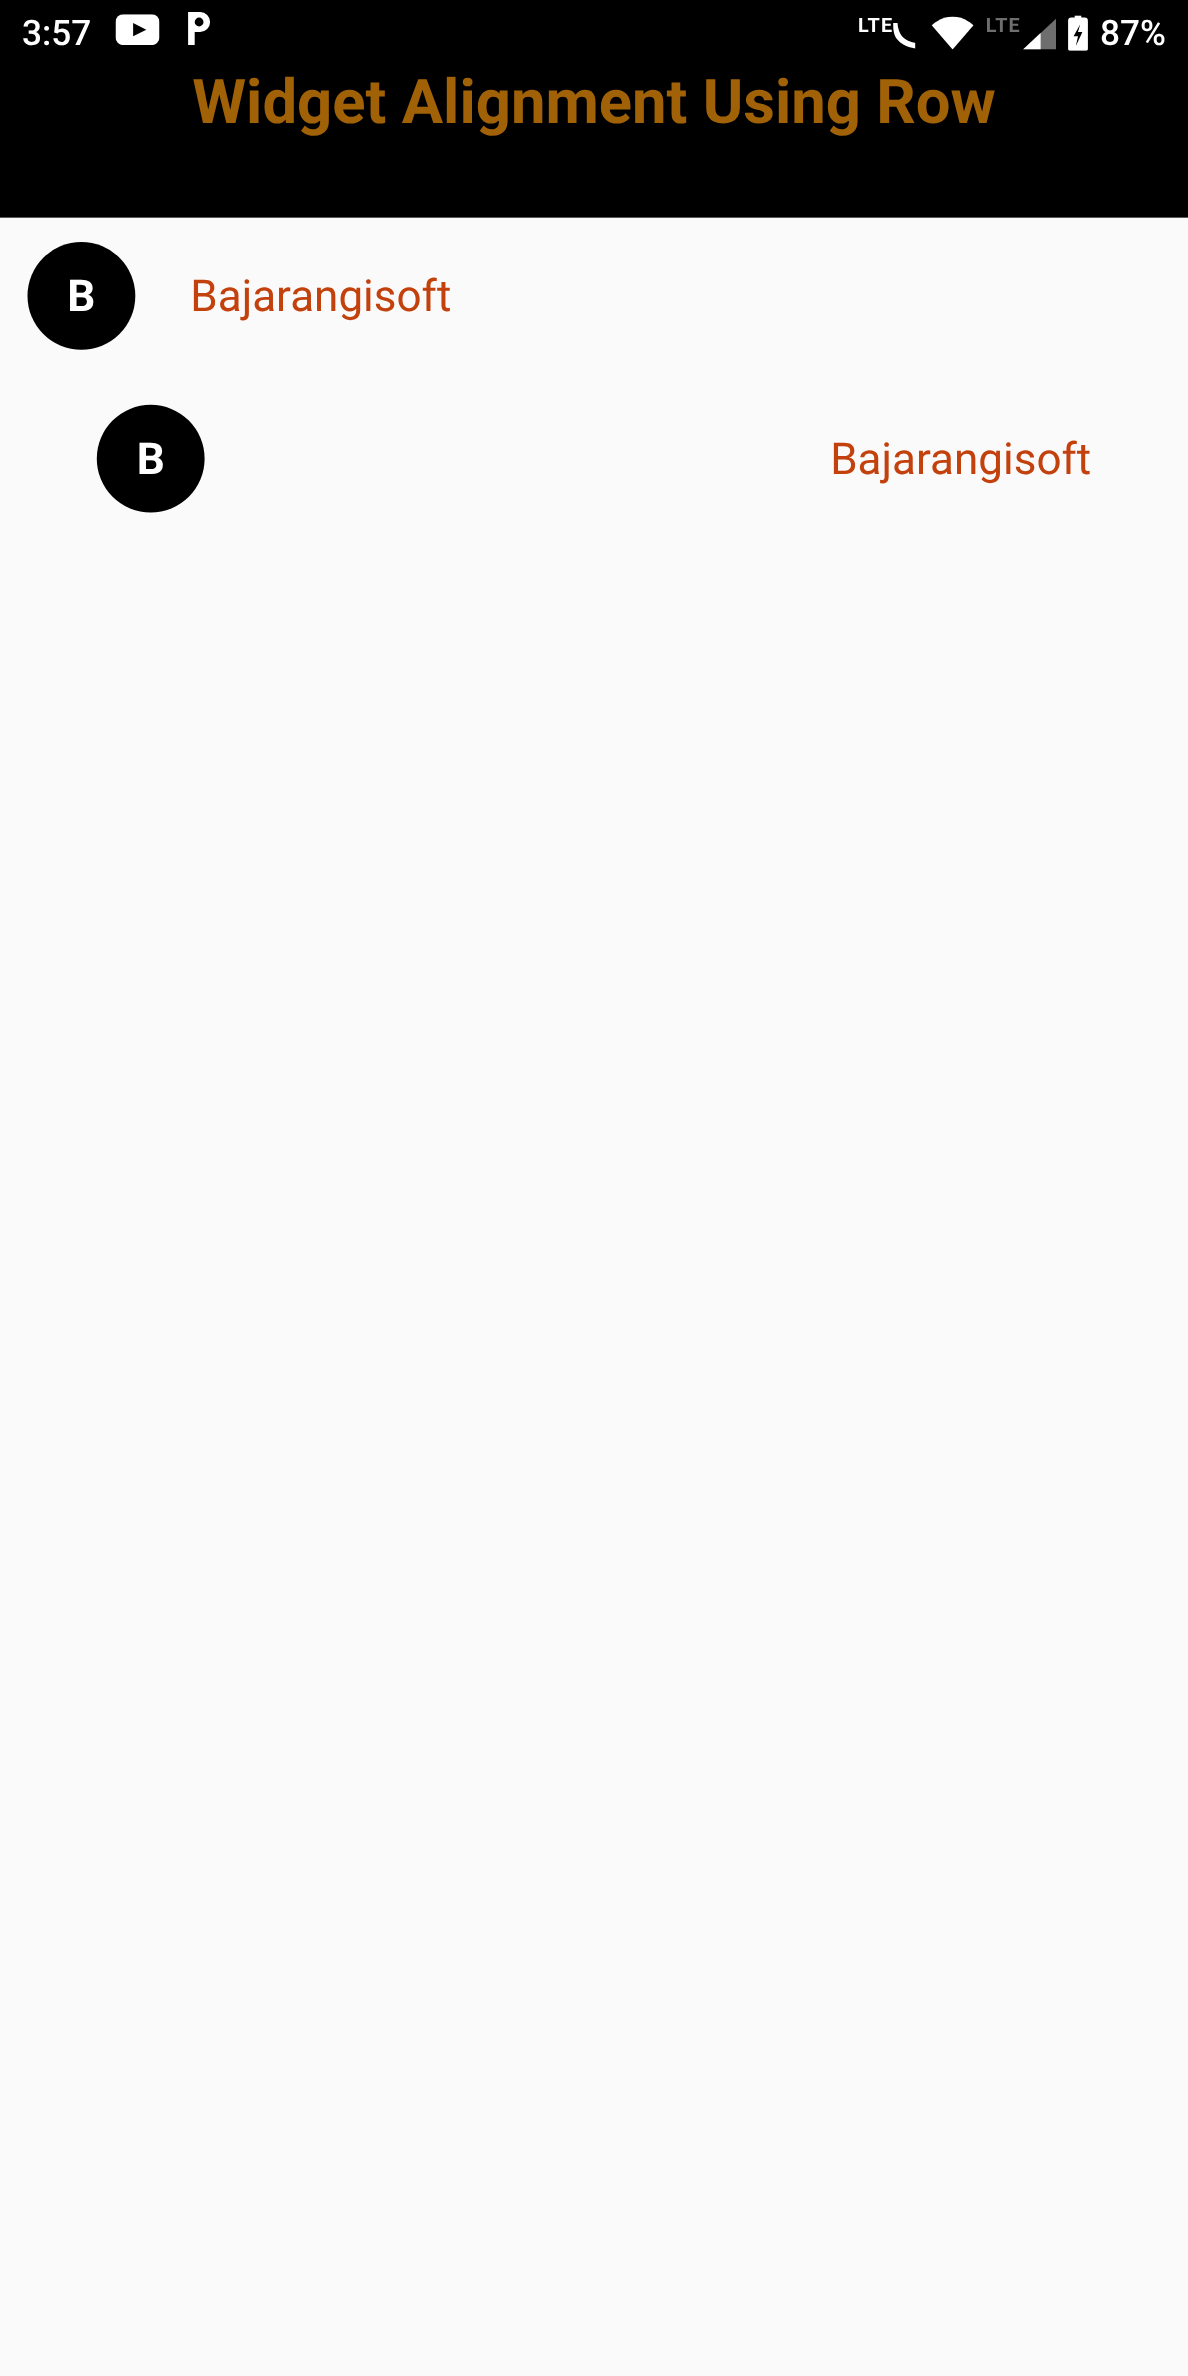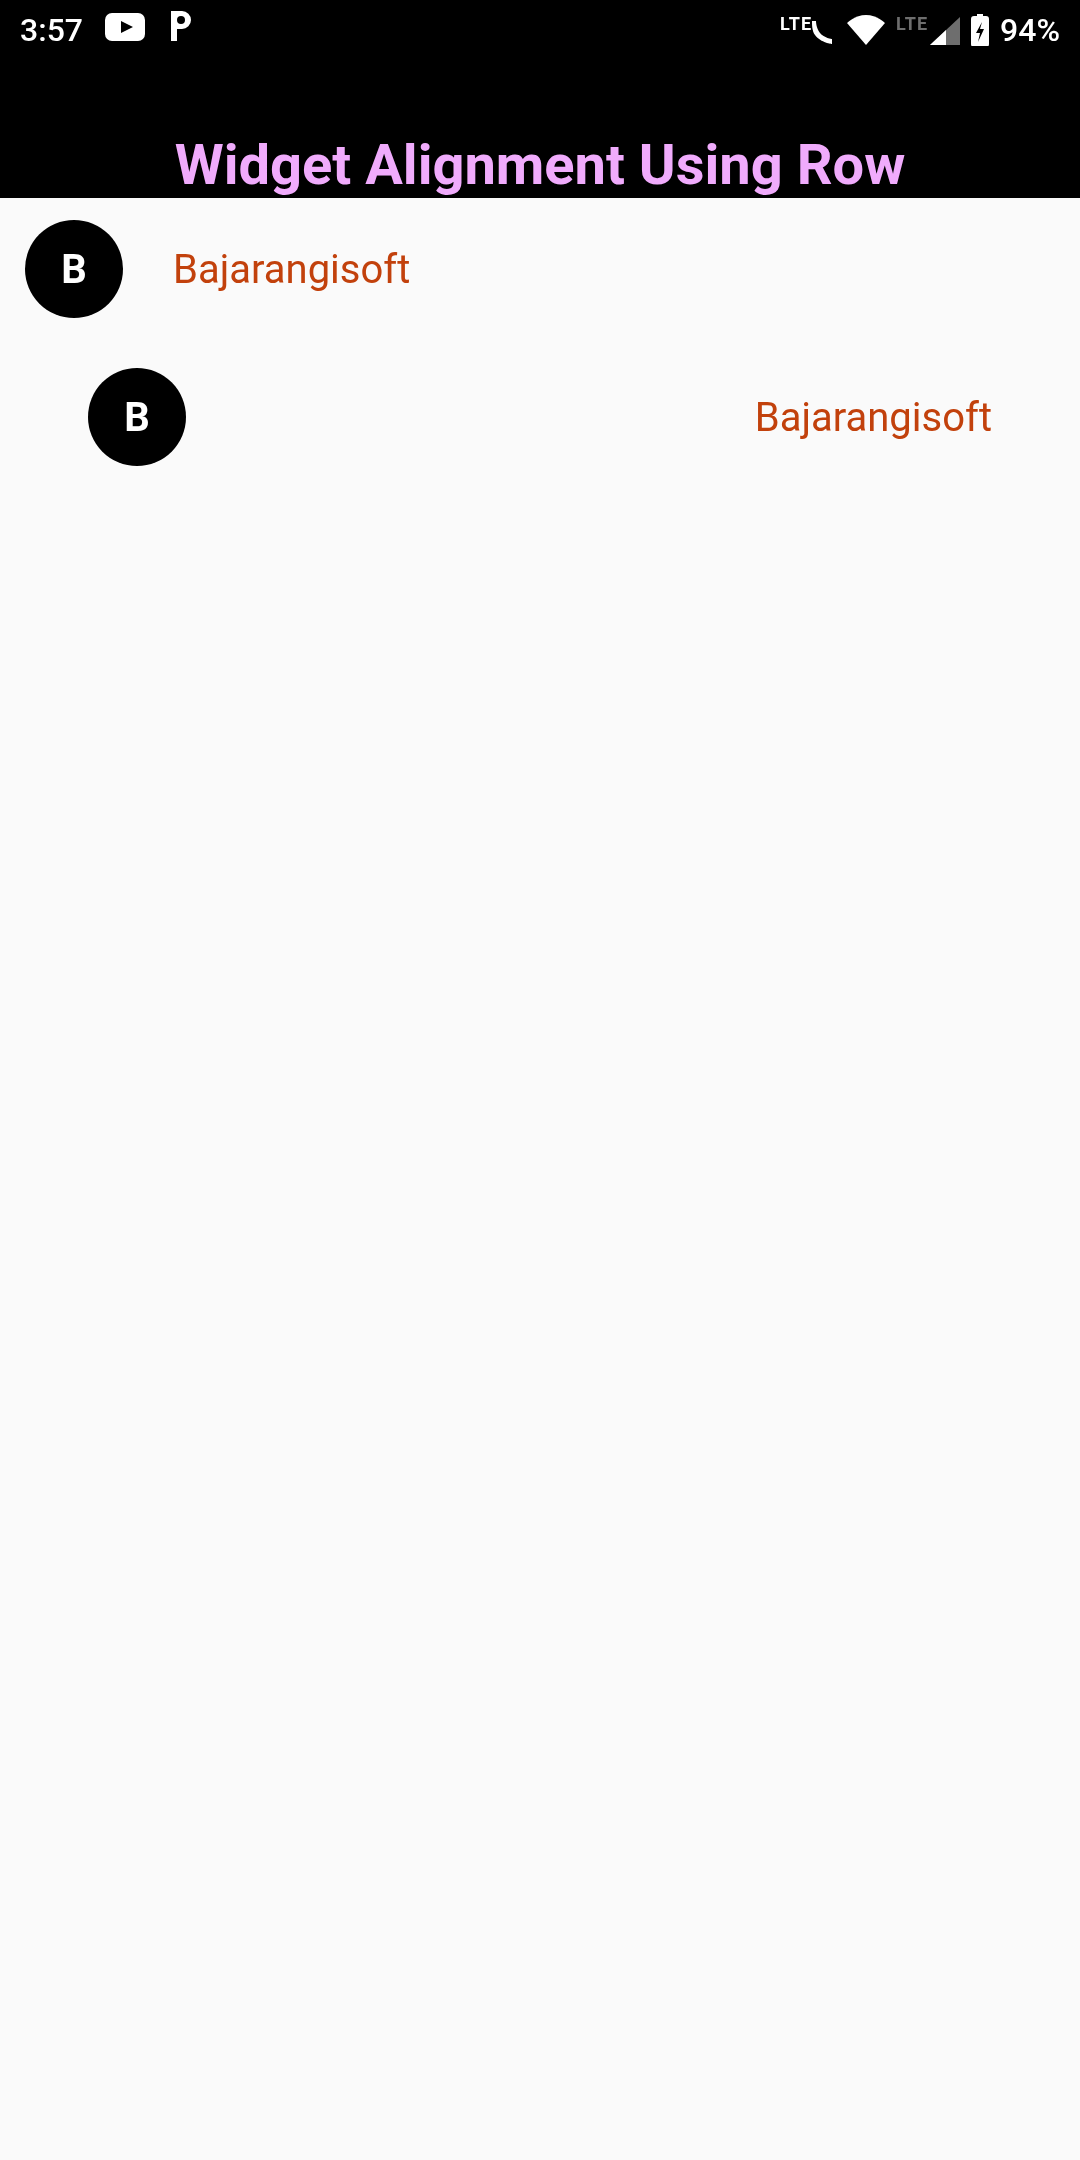--- a/index.html
+++ b/index.html
@@ -8,22 +8,22 @@
     width:100%; height:60px; background:#000; color:#fff;
     display:flex; align-items:center; justify-content:space-between;
     padding:0 20px; font-size:32px; font-weight:500;
   }
   .status-left { display:flex; align-items:center; gap:22px; }
   .status-right { display:flex; align-items:center; gap:10px; }
   .status-right svg { display:block; }
   .lte-label { font-size:18px; font-weight:700; letter-spacing:1px; line-height:1; }
   .lte-dim { color:#6e6e6e; }
   .app-bar {
-    width:100%; height:138px; background:#000; color:#f0abfc;
-    display:flex; align-items:flex-end; justify-content:center;
+    width:100%; height:138px; background:#000; color:#a16207;
+    display:flex; align-items:flex-start; justify-content:center;
   }
   .app-bar-title { font-size:56px; font-weight:700; }
   .body-area { width:100%; background:#fafafa; padding-top:22px; }
   .row1 {
     display:flex; align-items:center;
     padding-left:25px; gap:50px;
     margin-bottom:50px;
   }
   .row2 {
     display:flex; align-items:center; justify-content:space-between;
@@ -76,21 +76,21 @@
       </svg>
     </span>
     <span>
       <svg width="20" height="32" viewBox="0 0 20 32">
         <rect x="7" y="0" width="6" height="3" fill="#fff"></rect>
         <rect x="2" y="3" width="16" height="29" rx="2" fill="none" stroke="#fff" stroke-width="2"></rect>
         <rect x="2" y="3" width="16" height="29" rx="2" fill="#fff"></rect>
         <polygon points="12,8 6,19 10,19 8,28 14,15 10,15" fill="#000"></polygon>
       </svg>
     </span>
-    <span>94%</span>
+    <span>87%</span>
   </div>
 </div>
 
 <div class="app-bar">
   <span class="app-bar-title">Widget Alignment Using Row</span>
 </div>
 
 <div class="body-area">
 
   <div class="row1">

